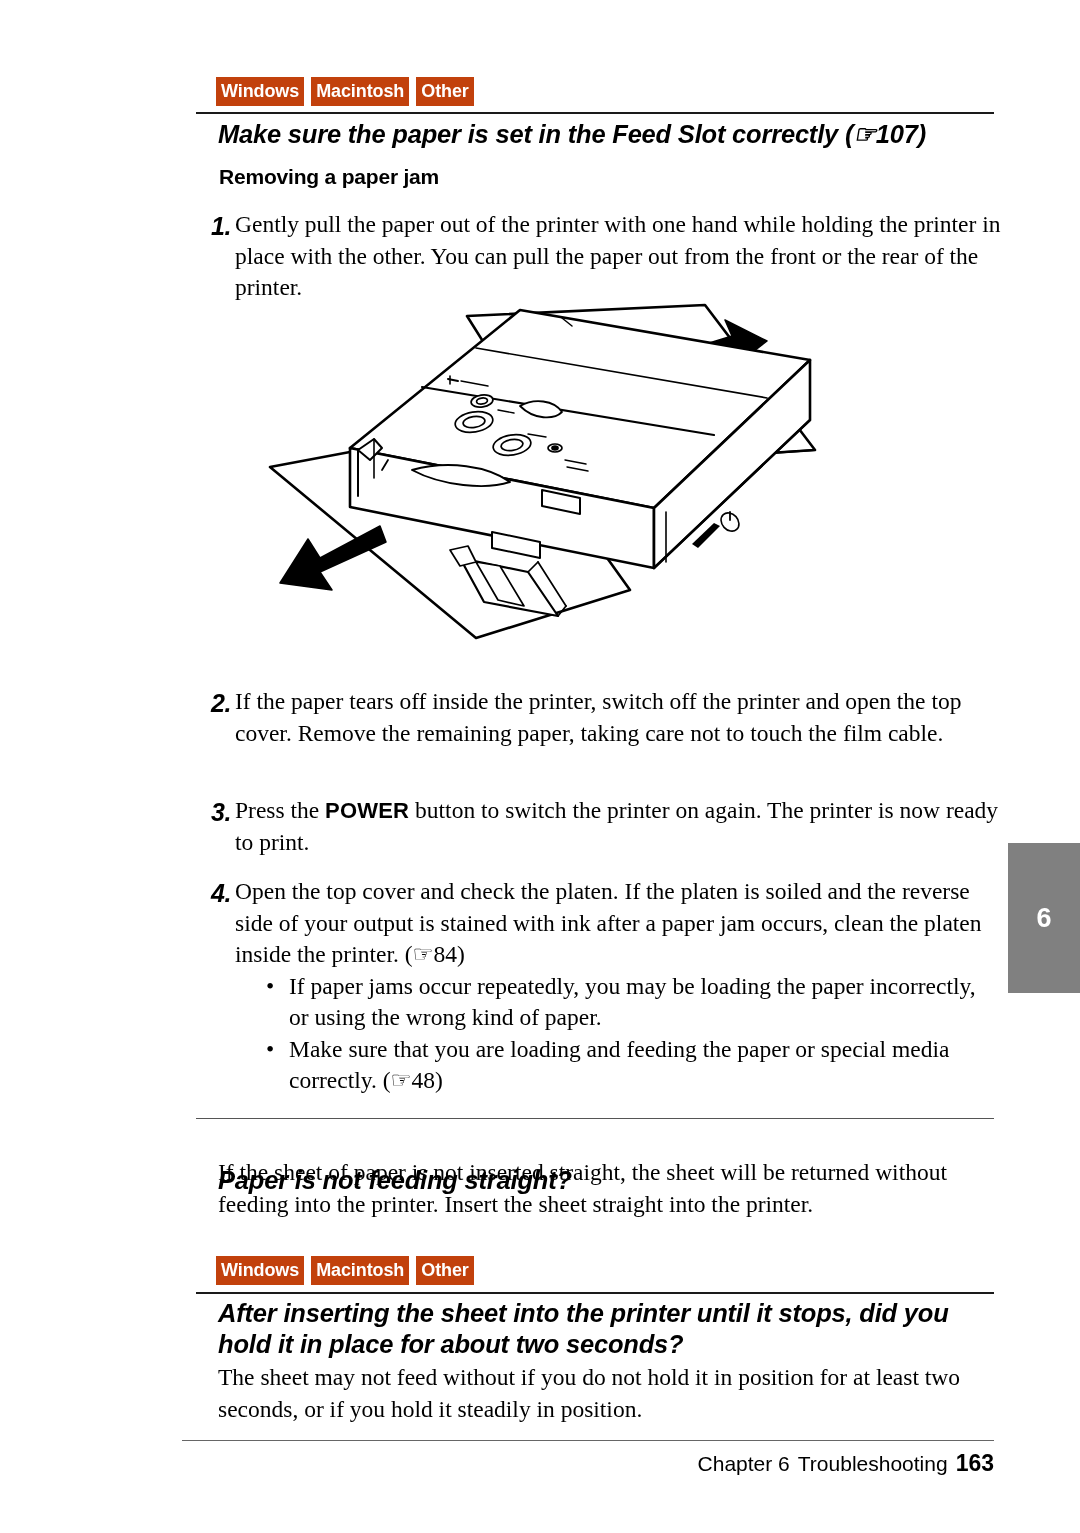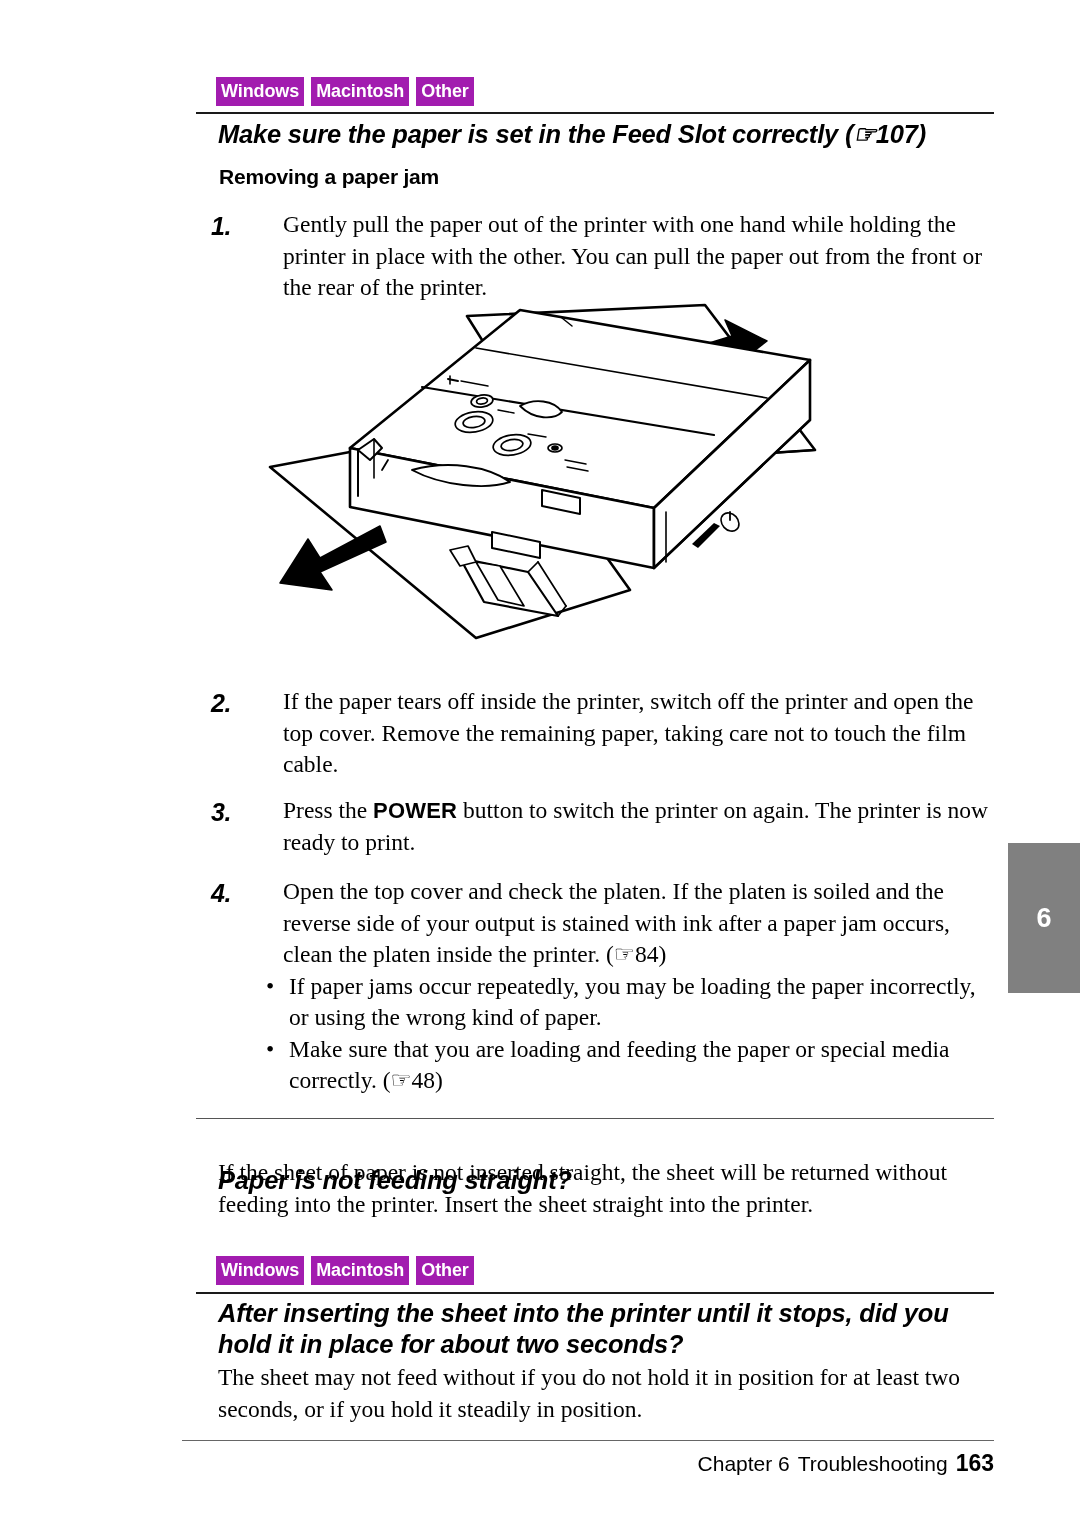--- a/index.html
+++ b/index.html
@@ -22,21 +22,21 @@
   }
 
   
   .os-row {
     position: absolute;
     display: flex;
     gap: 7px;
     align-items: flex-start;
   }
   .os-badge {
-    background: #a21caf;
+    background: #c2410c;
     color: #ffffff;
     font-family: "Liberation Sans", sans-serif;
     font-weight: bold;
     font-size: 18px;
     line-height: 1;
     padding: 5px 5px 6px 5px;
     letter-spacing: -0.1px;
     white-space: nowrap;
     text-align: center;
   }
@@ -102,21 +102,21 @@
     top: 2px;
     width: 34px;
     font-family: "Liberation Sans", sans-serif;
     font-weight: bold;
     font-style: italic;
     font-size: 25px;
     line-height: 30px;
     letter-spacing: -0.5px;
   }
   .step-body {
-    margin-left: 72px;
+    margin-left: 24px;
     font-family: "Liberation Serif", serif;
     font-size: 23.5px;
     line-height: 31.5px;
   }
   .kbd {
     font-family: "Liberation Sans", sans-serif;
     font-weight: bold;
     font-size: 22px;
     letter-spacing: 0.2px;
   }

